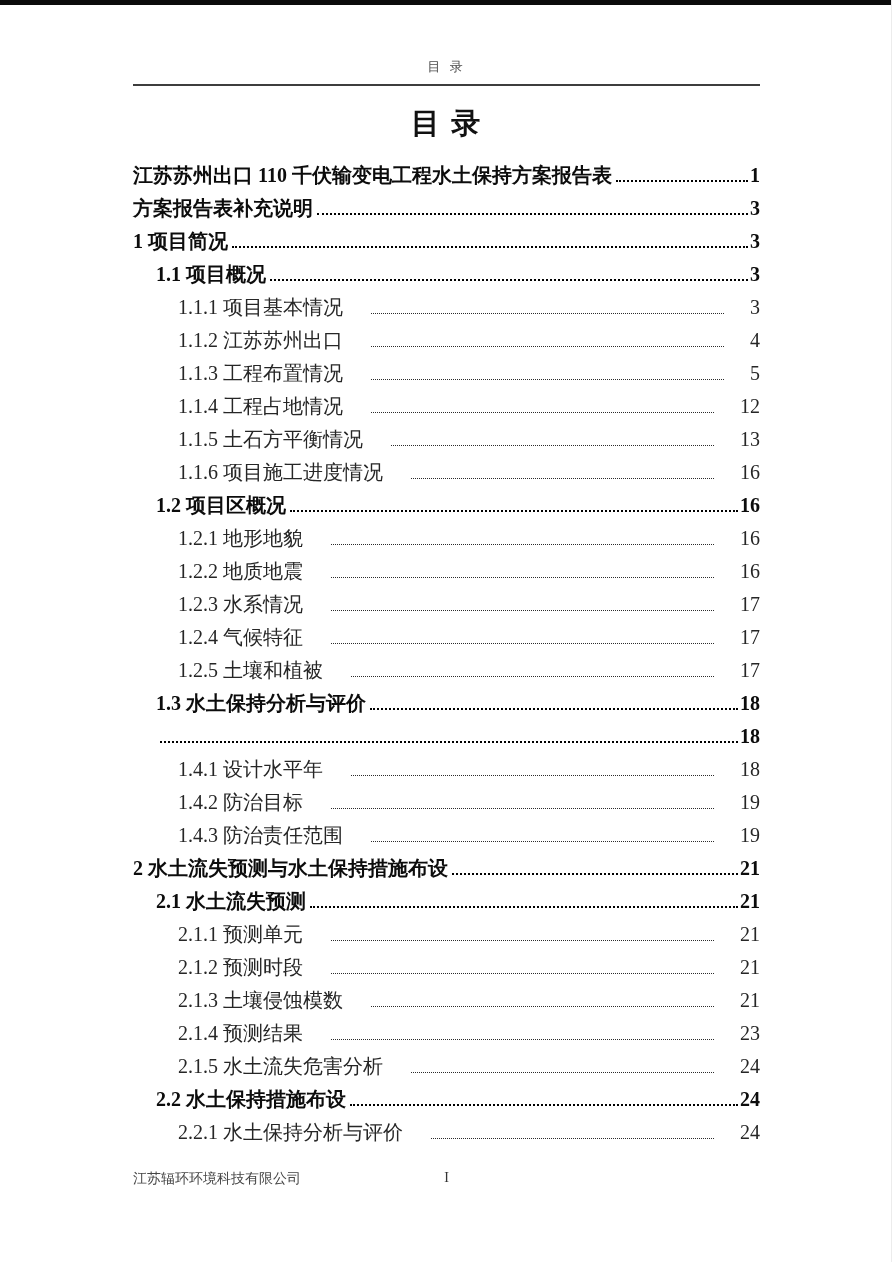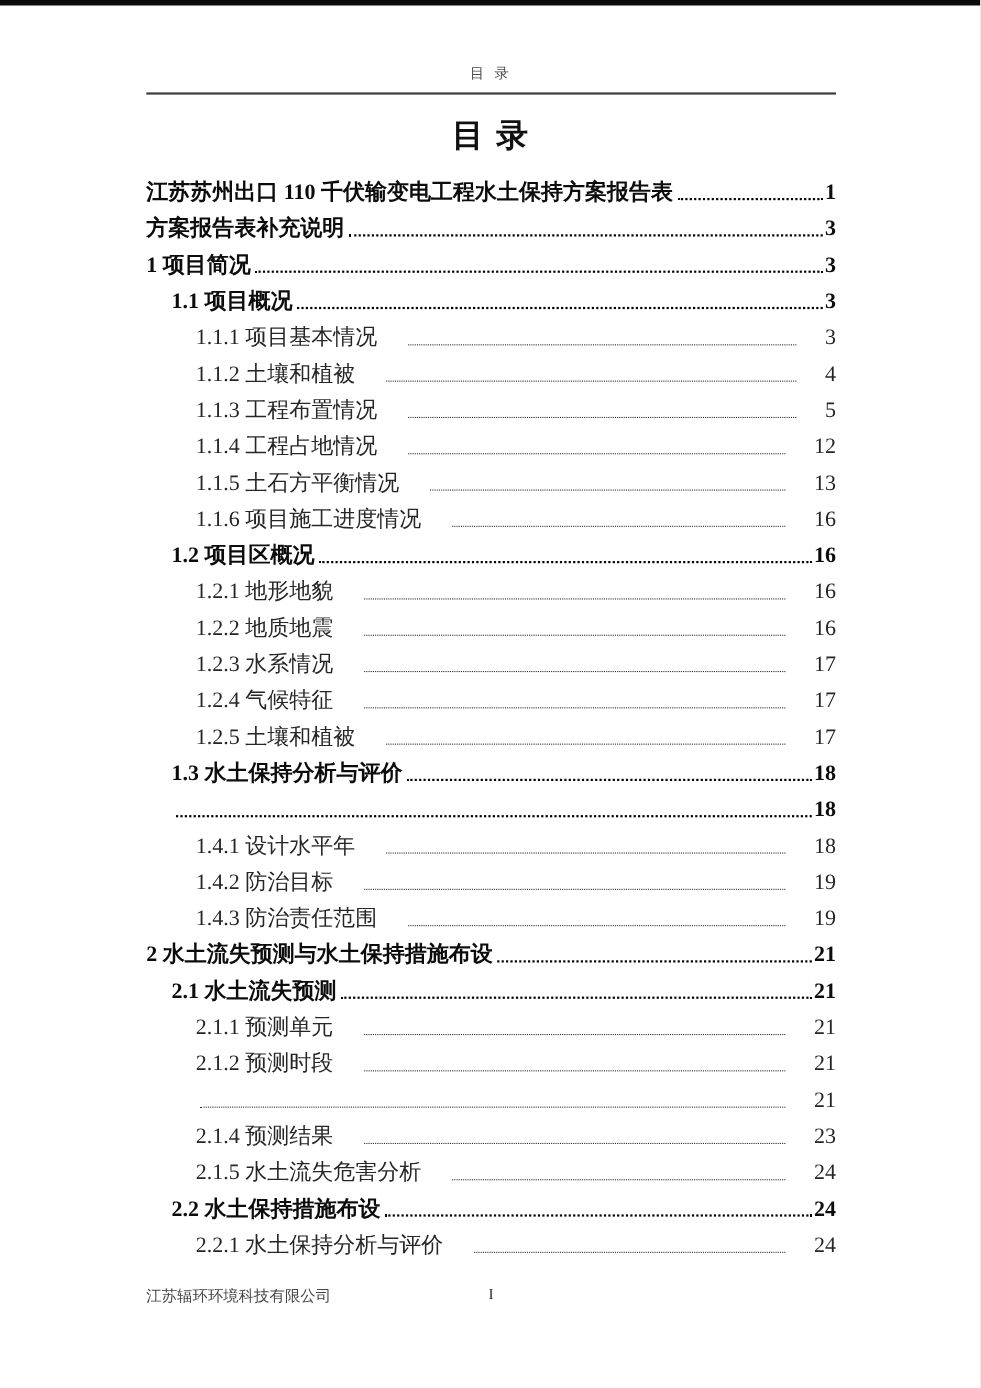--- a/index.html
+++ b/index.html
@@ -80,21 +80,21 @@
     <span class="label">1.1 项目概况</span>
     <span class="leader"></span>
     <span class="page">3</span>
   </div>
     <div class="toc-row lv2">
     <span class="label">1.1.1 项目基本情况</span>
     <span class="leader"></span>
     <span class="page">3</span>
   </div>
     <div class="toc-row lv2">
-    <span class="label">1.1.2 土壤和植被</span>
+    <span class="label">1.1.2 江苏苏州出口</span>
     <span class="leader"></span>
     <span class="page">4</span>
   </div>
     <div class="toc-row lv2">
     <span class="label">1.1.3 工程布置情况</span>
     <span class="leader"></span>
     <span class="page">5</span>
   </div>
     <div class="toc-row lv2">
     <span class="label">1.1.4 工程占地情况</span>
@@ -179,20 +179,21 @@
     <span class="label">2.1.1 预测单元</span>
     <span class="leader"></span>
     <span class="page">21</span>
   </div>
     <div class="toc-row lv2">
     <span class="label">2.1.2 预测时段</span>
     <span class="leader"></span>
     <span class="page">21</span>
   </div>
     <div class="toc-row lv2">
+    <span class="label">2.1.3 土壤侵蚀模数</span>
     <span class="leader"></span>
     <span class="page">21</span>
   </div>
     <div class="toc-row lv2">
     <span class="label">2.1.4 预测结果</span>
     <span class="leader"></span>
     <span class="page">23</span>
   </div>
     <div class="toc-row lv2">
     <span class="label">2.1.5 水土流失危害分析</span>

